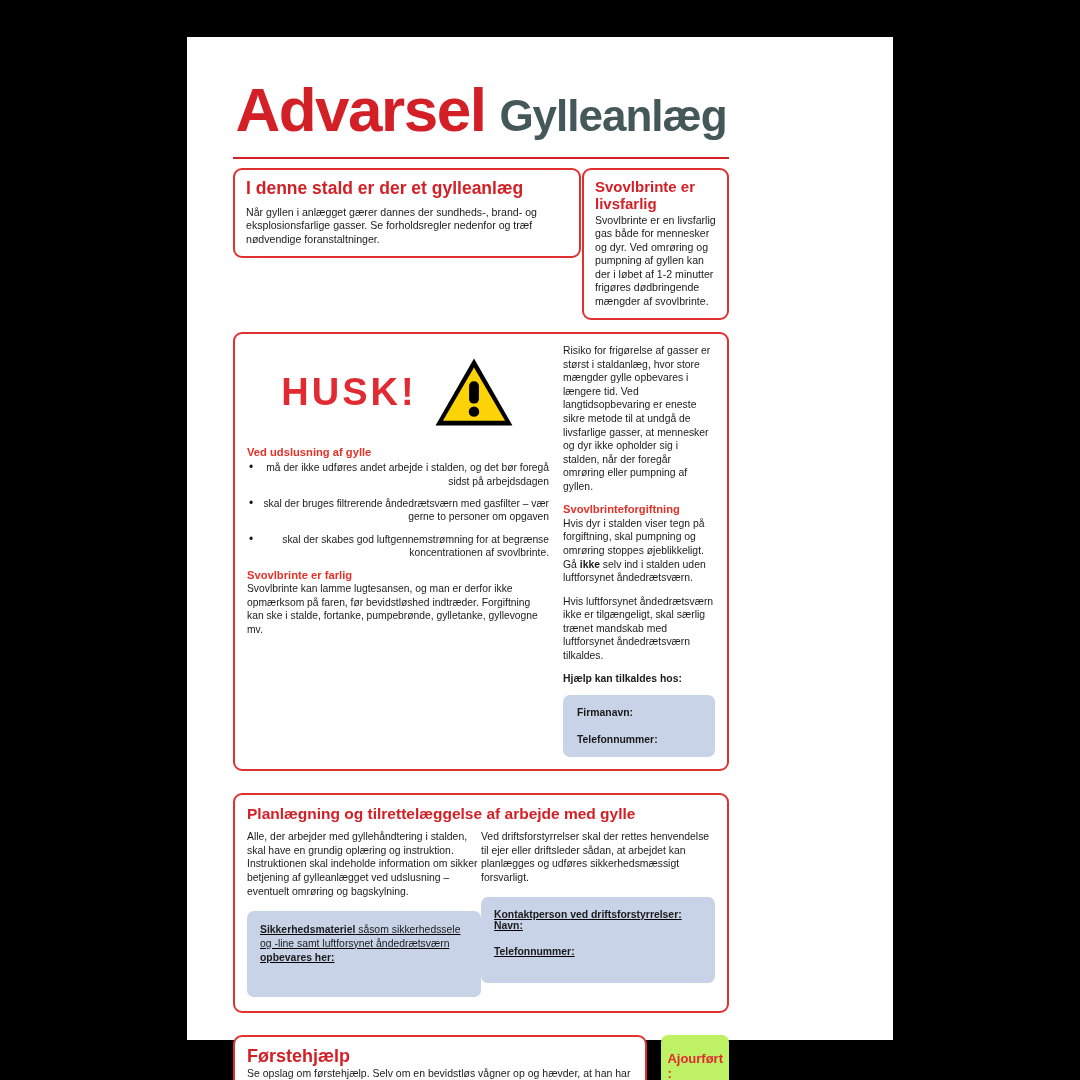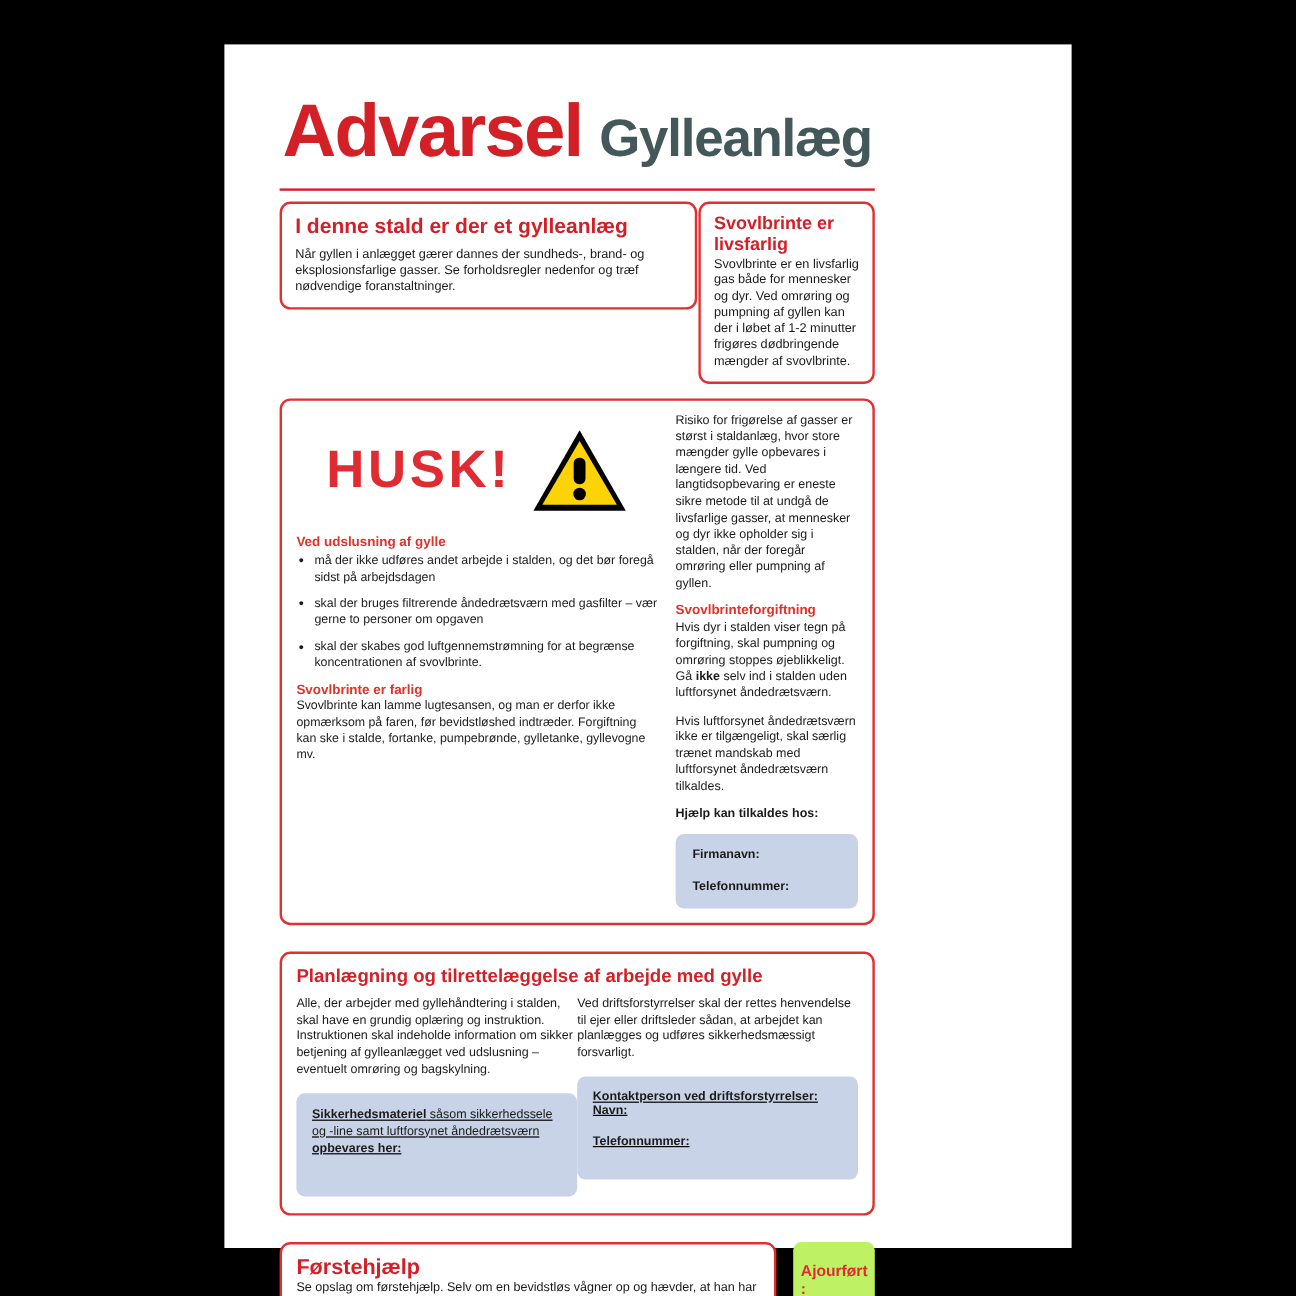--- a/index.html
+++ b/index.html
@@ -67,36 +67,37 @@
   .midbox { margin-top: 12px; padding: 10px 12px 12px 12px; }
   .midcols { display: flex; gap: 14px; }
   .midleft { width: 302px; }
   .midright { flex: 1; }
 
   .husk-row {
     display: flex; align-items: center; justify-content: center;
     gap: 16px; height: 96px; margin-bottom: 6px;
   }
   .husk-text {
-    font-size: 44px; font-weight: bold; color: #e02b32;
+    font-size: 38px; font-weight: bold; color: #e02b32;
     letter-spacing: 3px;
   }
   .tri { width: 82px; height: 72px; }
 
   .sec-h {
     color: #e23127; font-weight: bold; font-size: 11.2px;
     margin-bottom: 1px; line-height: 1.15;
   }
   .sec-p { font-size: 10.3px; color: #1a1a1a; line-height: 1.3; }
 
   ul.bullets { list-style: none; margin: 2px 0 0 0; }
   ul.bullets li {
     position: relative; padding-left: 15px;
     font-size: 10.3px; line-height: 1.3; color: #1a1a1a;
     margin-bottom: 9px;
+    text-align: right;
   }
   ul.bullets li::before {
     content: "\2022"; position: absolute; left: 2px; top: -1px;
     font-size: 12px; color: #1a1a1a;
   }
 
   .rp { font-size: 10.4px; color: #1a1a1a; line-height: 1.3; }
   .rp + .rp { margin-top: 10px; }
   .rp-bold { font-weight: bold; }
 

